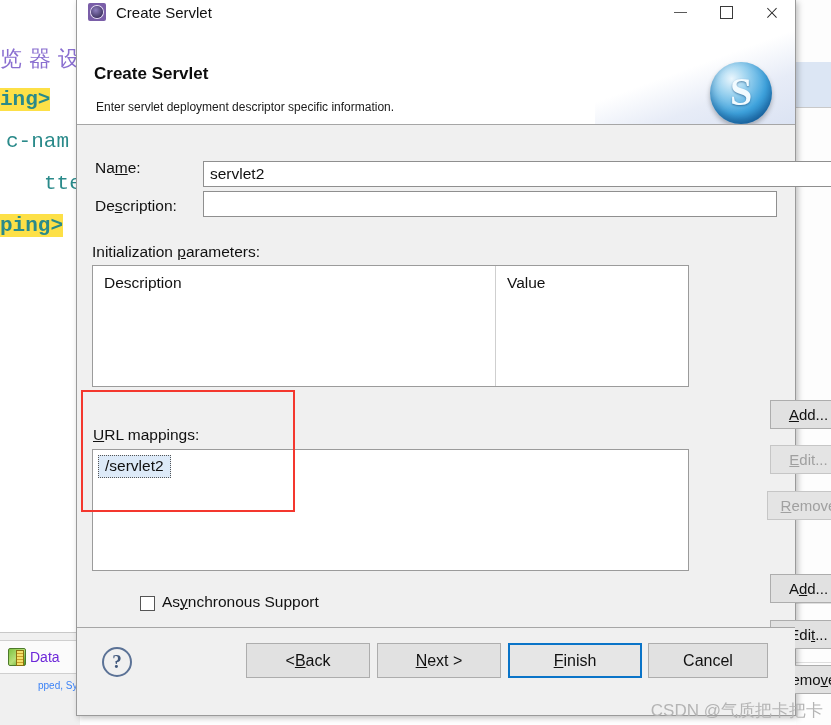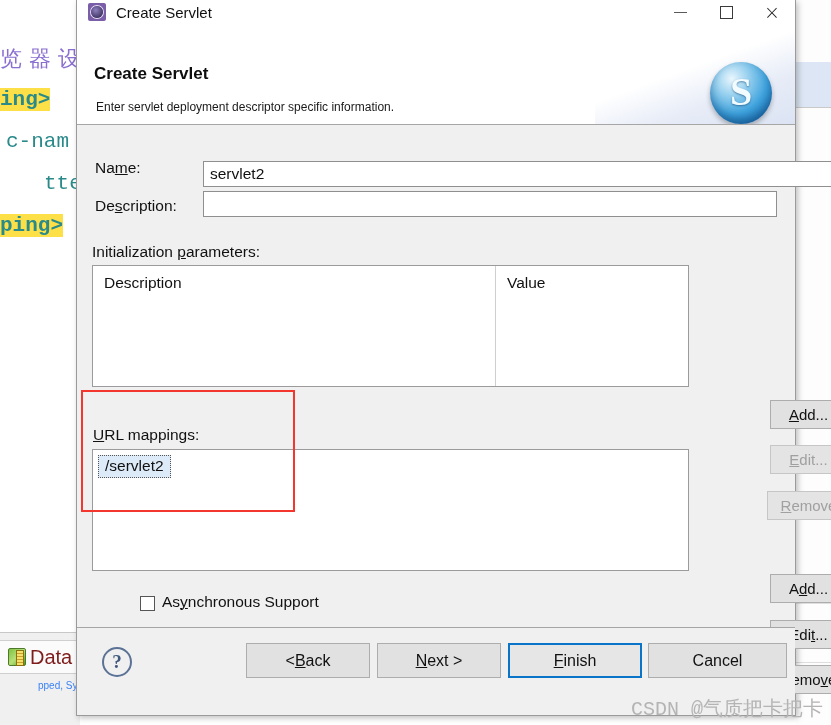--- a/index.html
+++ b/index.html
@@ -56,21 +56,21 @@
   .bg-db-icon {
     width: 18px; height: 18px; flex: none; position: relative;
     background: linear-gradient(135deg,#7fc241 0%, #b7e07a 50%, #4a9b1f 100%);
     border: 1px solid #4d7a2a; border-radius: 2px;
   }
   .bg-db-icon::after {
     content:""; position:absolute; right:1px; top:1px; width:6px; height:14px;
     background: repeating-linear-gradient(#f5e06a 0 2px, #c9a02a 2px 3px);
     border:1px solid #8a7010;
   }
-  .bg-tab-label { font-size: 20px; color: #7f1d1d; white-space: nowrap; }
+  .bg-tab-label { font-size: 14px; color: #6d28d9; white-space: nowrap; }
   .bg-status {
     position: absolute; left: 0; top: 680px; width: 80px; height: 30px;
     font-size: 10px; color: #3b82f6; padding-left: 2px;
     white-space: nowrap; overflow: hidden; margin-left: 36px;
   }
 
   
   .dialog {
     position: absolute; left: 76px; top: 0; width: 720px; height: 716px;
     background: #f0f0f0;
@@ -239,33 +239,33 @@
   .fbtn {
     position: absolute; top: 15px; height: 35px;
     background: #e1e1e1; border: 1px solid #adadad;
     font-size: 16px; color: #111;
     display: flex; align-items: center; justify-content: center;
     font-family: "Liberation Sans", sans-serif; cursor: default;
   }
   .fbtn-back   { left: 169px; width: 124px; }
   .fbtn-next   { left: 300px; width: 124px; }
   .fbtn-finish { left: 431px; width: 134px; border: 2px solid #0a74c8; background:#e6e6e6; }
-  .fbtn-cancel { left: 571px; width: 139px; }
+  .fbtn-cancel { left: 571px; width: 120px; }
 
   
   .annot {
     position: absolute; left: 81px; top: 390px; width: 214px; height: 122px;
     border: 2px solid #f4372e; pointer-events: none;
   }
 
   
   .watermark {
     position: absolute; right: 8px; bottom: 3px;
-    font-size: 20px; color: #b4b4b4;
-    font-family: Liberation Mono, monospace;
+    font-size: 17px; color: #b4b4b4;
+    font-family: Liberation Sans, sans-serif;
     white-space: nowrap;
   }
 </style>
 </head>
 <body>
 
 <div id="root">
 
   <div class="bg">
 

